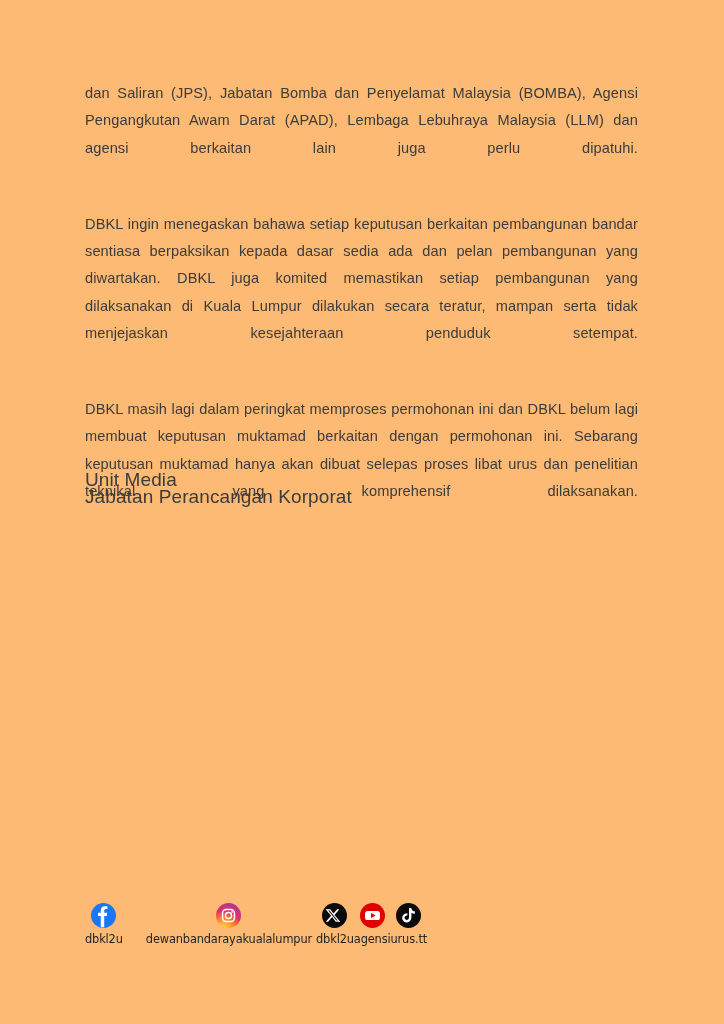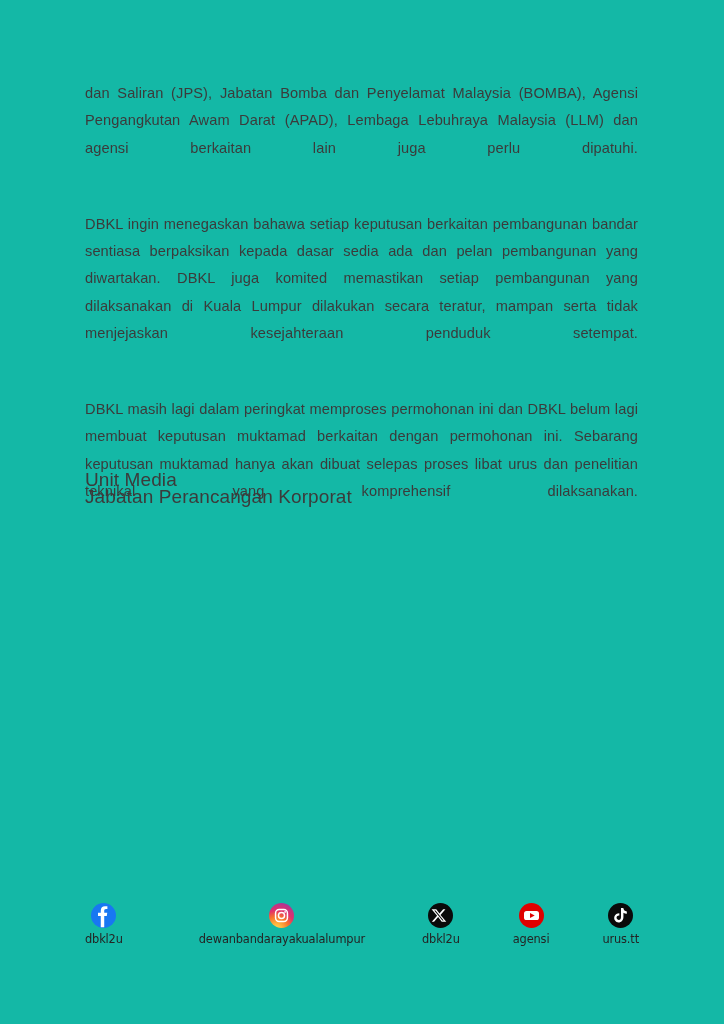--- a/index.html
+++ b/index.html
@@ -12,21 +12,21 @@
     height: 1024px;
     position: relative;
     overflow: hidden;
     font-family: "Liberation Sans", sans-serif;
     -webkit-font-smoothing: antialiased;
   }
 
   .page {
     position: absolute;
     inset: 0;
-    background: #14b8a6;
+    background: #fdba74;
   }
 
   
   .content {
     position: absolute;
     left: 85px;
     top: 80px;
     width: 553px;
   }
 
@@ -71,21 +71,20 @@
     top: 903px;
     height: 60px;
   }
   .social-row {
     position: absolute;
     left: 85px;
     width: 554px;
     top: 0;
     display: flex;
     align-items: flex-start;
-    justify-content: space-between;
   }
   .social-item {
     display: flex;
     flex-direction: column;
     align-items: center;
     flex: 0 0 auto;
   }
   .social-item.wide { margin-left: 23px; margin-right: 4px; }
 
   .social-label {

